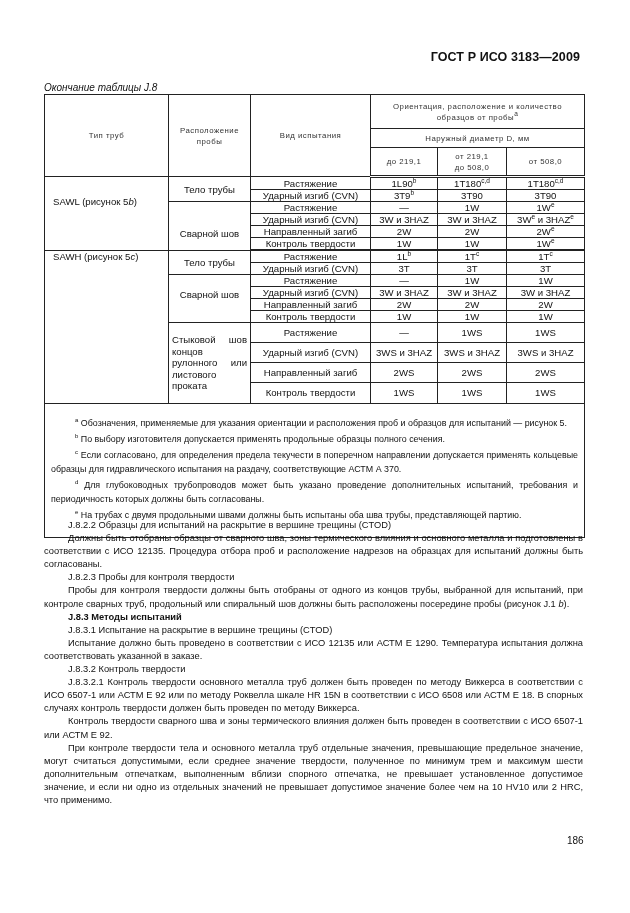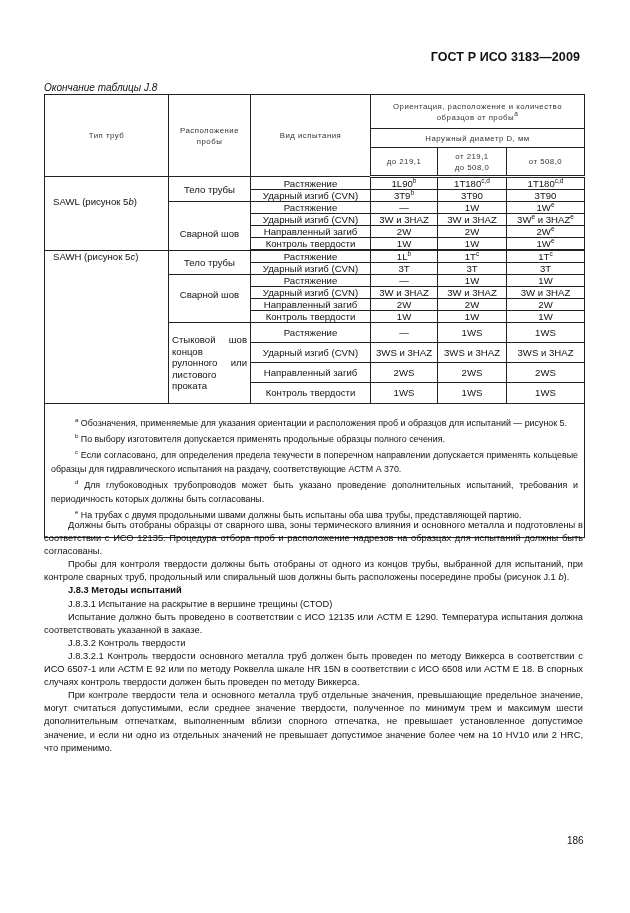--- a/index.html
+++ b/index.html
@@ -171,23 +171,26 @@
         <p class="note"><sup>b</sup><span> По выбору изготовителя допускается применять продольные образцы полного сечения.</span></p>
         <p class="note"><sup>c</sup><span> Если согласовано, для определения предела текучести в поперечном направлении допускается приме­нять кольцевые образцы для гидравлического испытания на раздачу, соответствующие АСТМ А 370.</span></p>
         <p class="note"><sup>d</sup><span> Для глубоководных трубопроводов может быть указано проведение дополнительных испытаний, требо­вания и периодичность которых должны быть согласованы.</span></p>
         <p class="note"><sup>e</sup><span> На трубах с двумя продольными швами должны быть испытаны оба шва трубы, представляющей партию.</span></p>
       </td>
     </tr>
   </tbody>
 </table>
 
 <div class="body-text">
+  <p>J.8.2.2 Образцы для испытаний на раскрытие в вершине трещины (CTOD)</p>
   <p>Должны быть отобраны образцы от сварного шва, зоны термического влияния и основного металла и под­готовлены в соответствии с ИСО 12135. Процедура отбора проб и расположение надрезов на образцах для испытаний должны быть согласованы.</p>
+  <p>J.8.2.3 Пробы для контроля твердости</p>
   <p><span>Пробы для контроля твердости должны быть отобраны от одного из концов трубы, выбранной для испыта­ний, при контроле сварных труб, продольный или спиральный шов должны быть расположены посередине пробы (рисунок J.1 </span><i>b</i><span>).</span></p>
   <p class="bold">J.8.3 Методы испытаний</p>
   <p>J.8.3.1 Испытание на раскрытие в вершине трещины (CTOD)</p>
   <p>Испытание должно быть проведено в соответствии с ИСО 12135 или АСТМ Е 1290. Температура испытания должна соответствовать указанной в заказе.</p>
   <p>J.8.3.2 Контроль твердости</p>
   <p>J.8.3.2.1 Контроль твердости основного металла труб должен быть проведен по методу Виккерса в соответ­ствии с ИСО 6507-1 или АСТМ Е 92 или по методу Роквелла шкале HR 15N в соответствии с ИСО 6508 или АСТМ Е 18. В спорных случаях контроль твердости должен быть проведен по методу Виккерса.</p>
+  <p>Контроль твердости сварного шва и зоны термического влияния должен быть проведен в соответствии с ИСО 6507-1 или АСТМ Е 92.</p>
   <p>При контроле твердости тела и основного металла труб отдельные значения, превышающие предельное значение, могут считаться допустимыми, если среднее значение твердости, полученное по минимум трем и мак­симум шести дополнительным отпечаткам, выполненным вблизи спорного отпечатка, не превышает установлен­ное допустимое значение, и если ни одно из отдельных значений не превышает допустимое значение более чем на 10 HV10 или 2 HRC, что применимо.</p>
 </div>
 
 <div class="page-number">186</div>
 
 </body></html>

